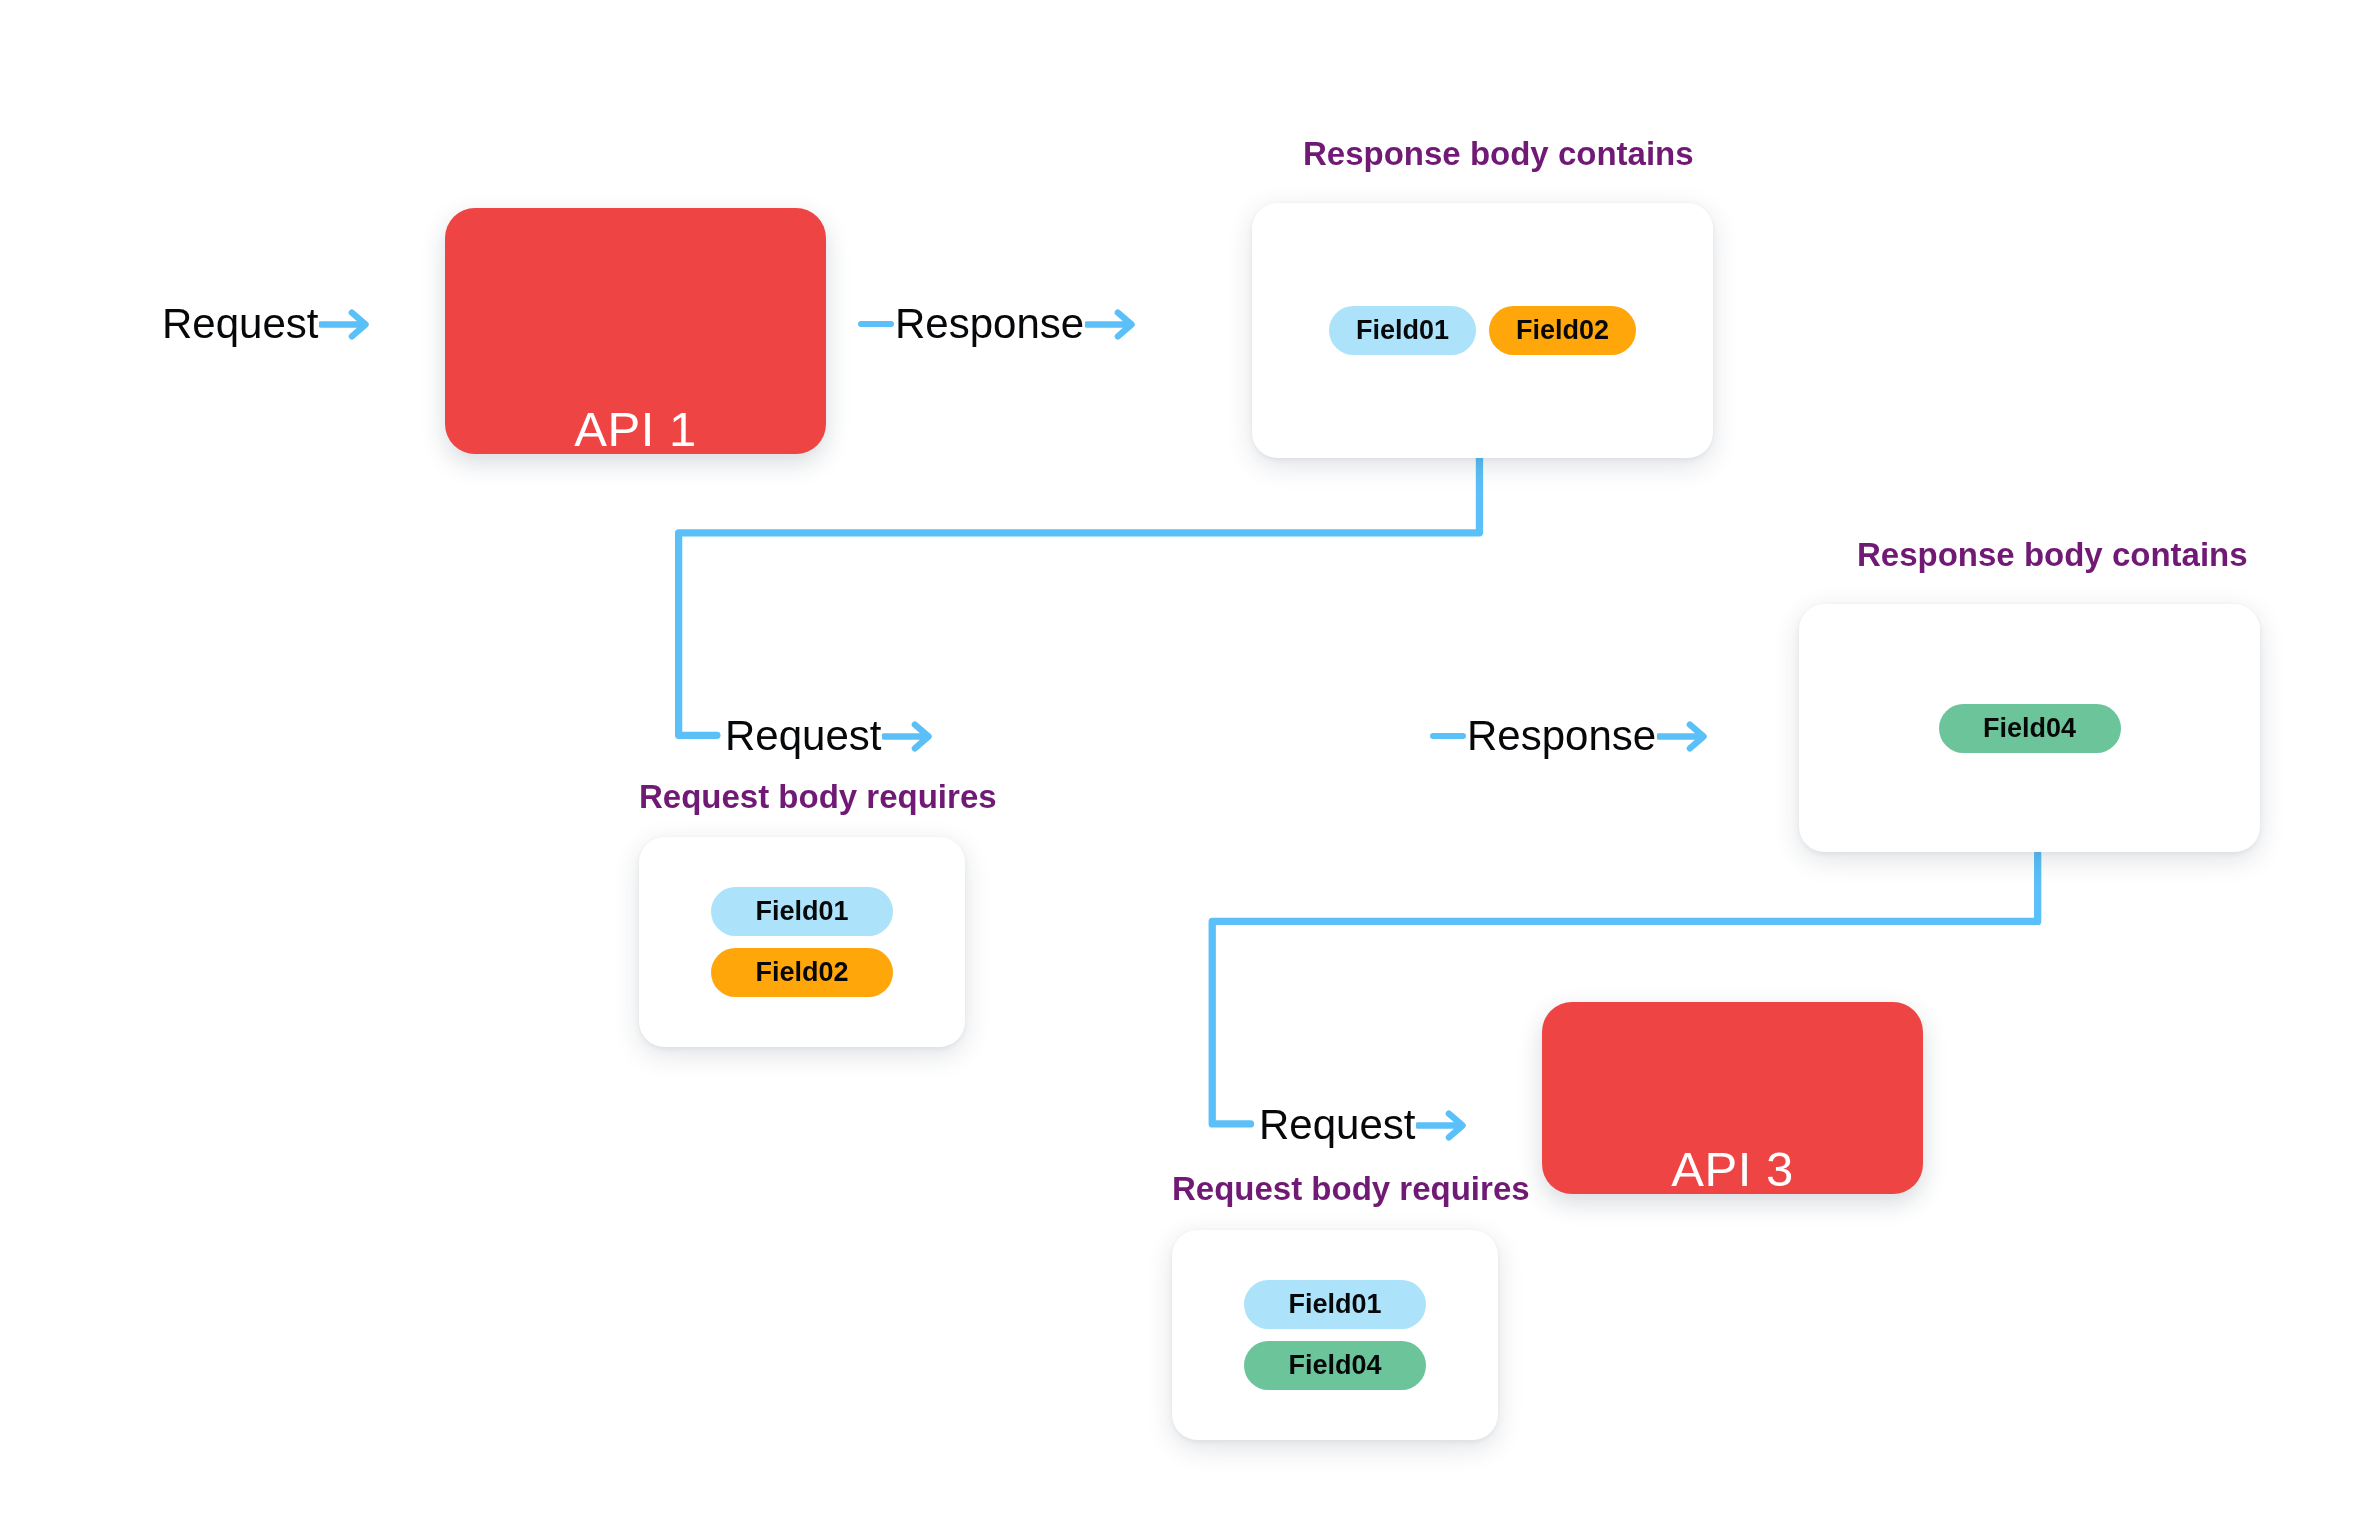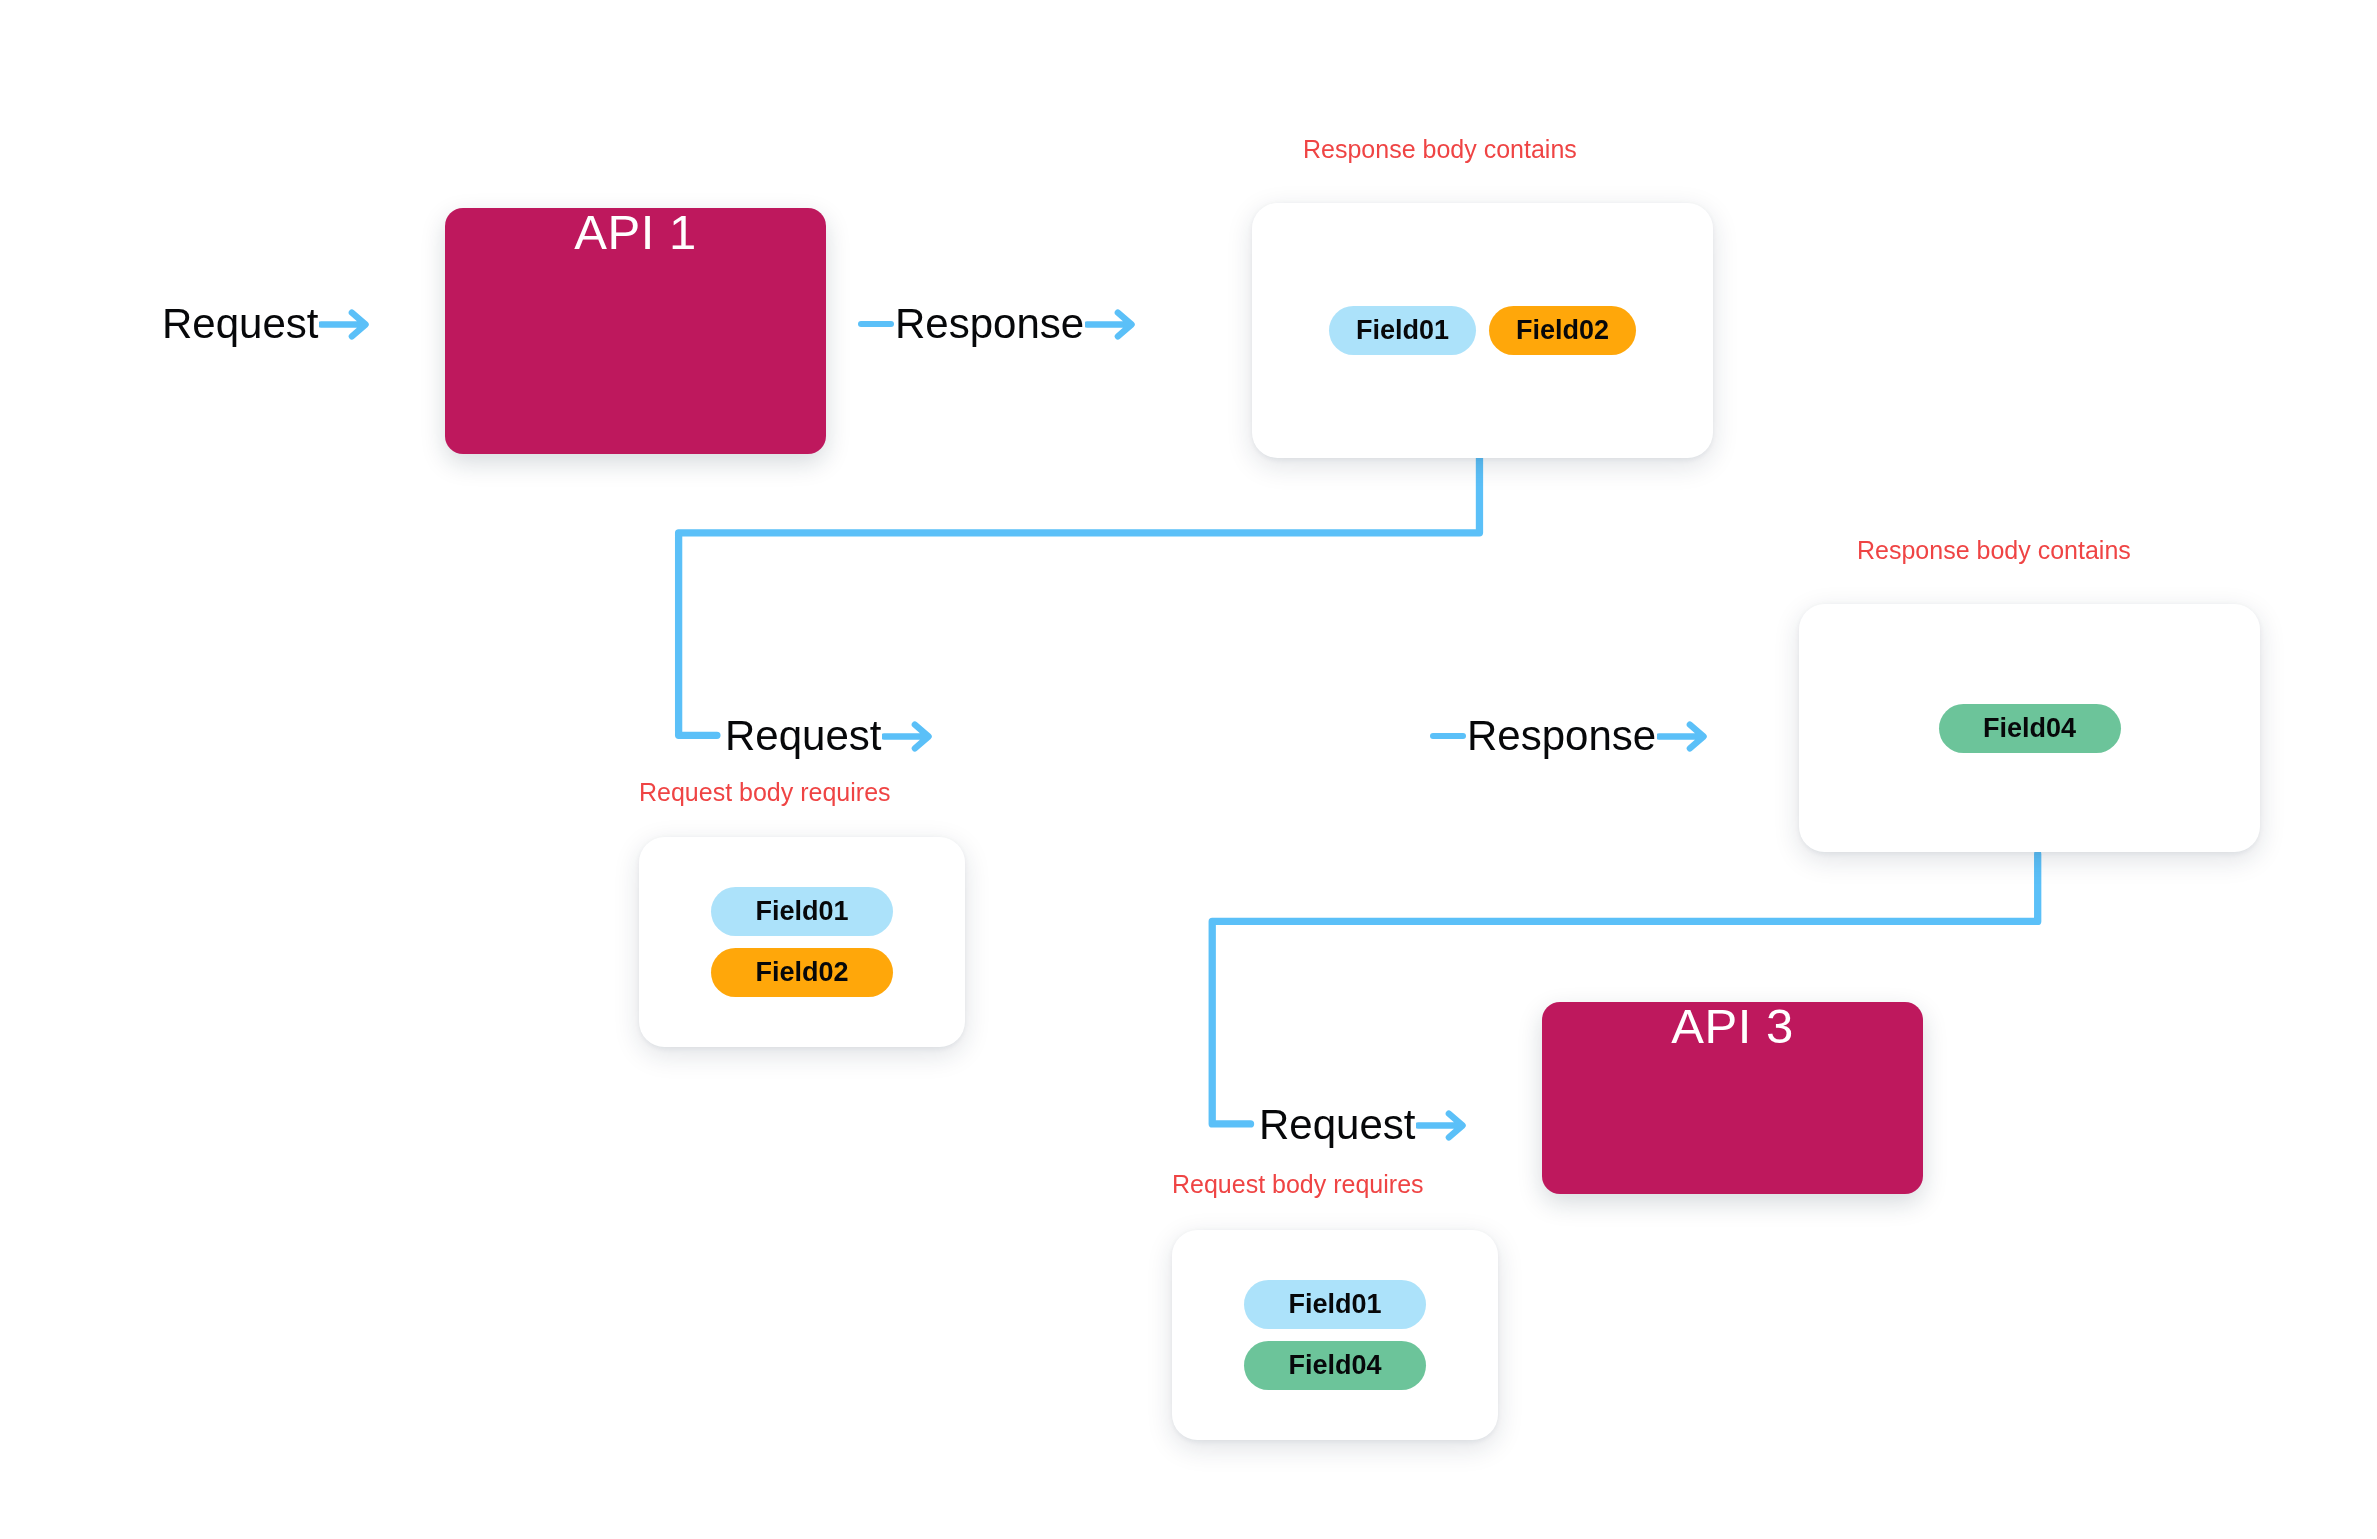--- a/index.html
+++ b/index.html
@@ -26,24 +26,24 @@
     left: 0;
     top: 0;
     width: 2377px;
     height: 1540px;
     pointer-events: none;
   }
 
   
   .api-box {
     position: absolute;
-    background: #be185d;
-    border-radius: 18px;
-    display: flex;
-    align-items: flex-start;
+    background: #ef4444;
+    border-radius: 30px;
+    display: flex;
+    align-items: flex-end;
     justify-content: center;
     box-shadow: 0 9px 24px rgba(20,40,60,0.17);
   }
   .api-box-label {
     color: #ffffff;
     font-size: 49px;
     font-weight: 400;
     letter-spacing: 0.5px;
     line-height: 1;
   }
@@ -72,23 +72,23 @@
   }
   .flow-arrow {
     display: block;
     flex: 0 0 auto;
     line-height: 0;
   }
 
   
   .caption {
     position: absolute;
-    font-size: 25px;
-    font-weight: 400;
-    color: #ef4444;
+    font-size: 33px;
+    font-weight: 700;
+    color: #701a75;
     white-space: nowrap;
     line-height: 1;
   }
 
   
   .field-card {
     position: absolute;
     background: #ffffff;
     border-radius: 25.5px;
     box-shadow: 0 7.3px 27px rgba(25,40,60,0.13), 0 1.8px 5.5px rgba(25,40,60,0.06);

